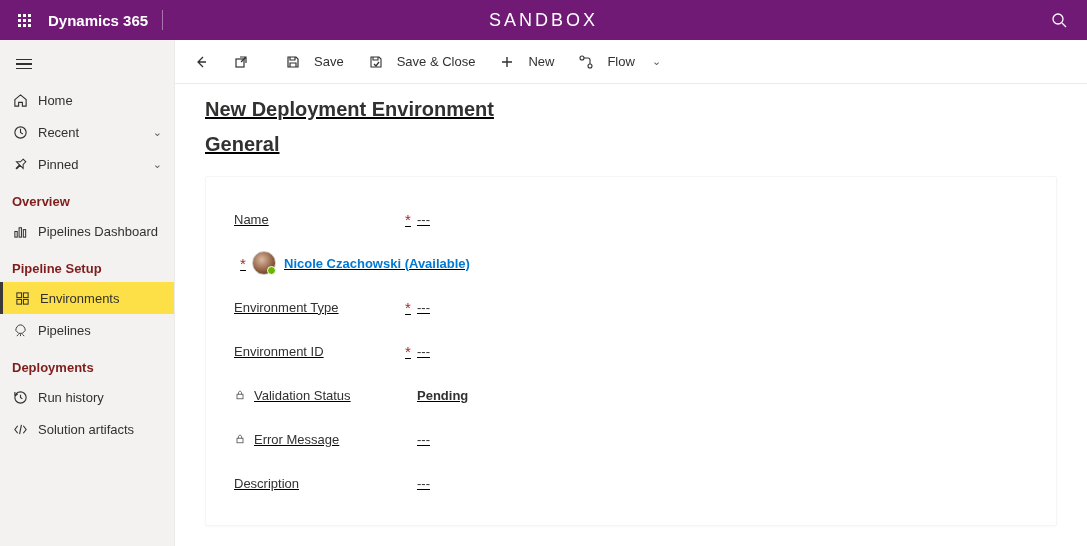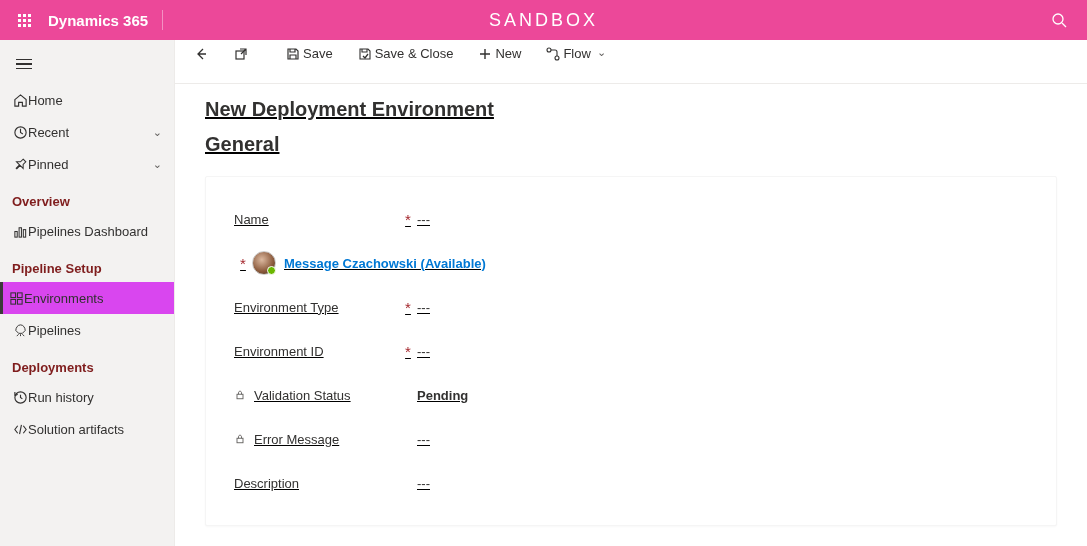--- a/index.html
+++ b/index.html
@@ -1,48 +1,48 @@
 <!DOCTYPE html>
 <html><head>
   <meta charset="utf-8">
   <style>
     * { margin: 0; padding: 0; box-sizing: border-box; font-family: "Segoe UI", Arial, sans-serif; }
     body { background: #fff; width: 1087px; height: 546px; overflow: hidden; }
     
     
-    .topbar { background: #ec4899; height: 40px; display: flex; align-items: center; color: #fff; padding: 0 8px; }
+    .topbar { background: #701a75; height: 40px; display: flex; align-items: center; color: #fff; padding: 0 8px; }
     .waffle { width: 32px; height: 32px; display: flex; align-items: center; justify-content: center; cursor: pointer; }
     .waffle-grid { display: grid; grid-template: repeat(3, 3px) / repeat(3, 3px); gap: 2px; }
     .waffle-grid span { background: #fff; width: 3px; height: 3px; }
     .app-name { font-weight: 600; font-size: 15px; margin: 0 10px 0 8px; }
     .app-divider { width: 1px; height: 20px; background: rgba(255,255,255,0.4); margin: 0 4px; }
     .page-name { font-size: 13px; margin-left: 10px; opacity: 0.95; }
     .topbar-spacer { flex: 1; }
     .sandbox { font-size: 18px; font-weight: 300; letter-spacing: 3px; position: absolute; left: 50%; transform: translateX(-50%); }
     .search-btn { width: 40px; height: 40px; display: flex; align-items: center; justify-content: center; cursor: pointer; }
     
     
     .layout { display: flex; height: calc(546px - 40px); }
     
     
     .sidebar { width: 175px; background: #f3f2f1; border-right: 1px solid #edebe9; padding-top: 8px; font-size: 13px; color: #323130; }
     .hamburger { width: 40px; height: 32px; display: flex; align-items: center; justify-content: center; cursor: pointer; margin-left: 4px; margin-bottom: 4px; }
     .ham-lines { display: flex; flex-direction: column; gap: 3px; }
     .ham-lines span { width: 16px; height: 1.5px; background: #323130; }
-    .nav-item { display: flex; align-items: center; height: 32px; padding: 0 12px; cursor: pointer; }
-    .nav-item.selected { background: #d946ef; border-left: 3px solid #3b3a39; padding-left: 5px; }
+    .nav-item { display: flex; align-items: center; height: 32px; padding: 0 12px; cursor: pointer; gap: 10px; }
+    .nav-item.selected { background: #fde047; border-left: 3px solid #3b3a39; padding-left: 11px; }
     .nav-icon { width: 16px; height: 16px; display: flex; align-items: center; justify-content: center; flex-shrink: 0; }
     .nav-label { flex: 1; }
     .chev { color: #605e5c; font-size: 11px; }
     .group-header { font-weight: 700; padding: 14px 12px 6px; font-size: 13px; color: #7f1d1d; }
     
     
     .main { flex: 1; display: flex; flex-direction: column; }
     .cmdbar { height: 44px; border-bottom: 1px solid #edebe9; display: flex; align-items: center; padding: 0 8px; gap: 4px; font-size: 13px; color: #323130; }
-    .cmd-btn { display: flex; gap: 2px; padding: 0 10px; height: 32px; cursor: pointer; border-radius: 2px; }
+    .cmd-btn { display: flex; align-items: center; gap: 13px; padding: 0 10px; height: 32px; cursor: pointer; border-radius: 2px; }
     .cmd-ico { width: 16px; height: 16px; display: flex; align-items: center; justify-content: center; }
     .cmd-sep { width: 8px; }
     
     
     .content { padding: 14px 30px; text-decoration: underline; }
     .page-title { font-size: 20px; font-weight: 600; color: #323130; margin-bottom: 12px; }
     .tab-label { font-size: 20px; font-weight: 600; color: #323130; margin-bottom: 20px; }
     .form-card { background: #fff; border: 1px solid #f5f5f5; border-radius: 2px; padding: 20px 28px; box-shadow: 0 1px 2px rgba(0,0,0,0.03); }
     .form-row { display: flex; align-items: center; min-height: 44px; }
     .form-label-col { width: 165px; display: flex; align-items: center; gap: 6px; font-size: 13px; color: #323130; }
@@ -247,21 +247,21 @@
           </div>
           <span class="req">*</span>
           <div class="form-val">---</div>
         </div>
         <div class="form-row">
           <span class="req">*</span>
           <div class="owner-val">
             <div class="avatar">
                 <div class="pres-dot"></div>
               </div>
-            <span class="owner-link">Message Czachowski (Available)</span>
+            <span class="owner-link">Nicole Czachowski (Available)</span>
           </div>
         </div>
         <div class="form-row">
           <div class="form-label-col">
             <span>Environment Type</span>
           </div>
           <span class="req">*</span>
           <div class="form-val">---</div>
         </div>
         <div class="form-row">

